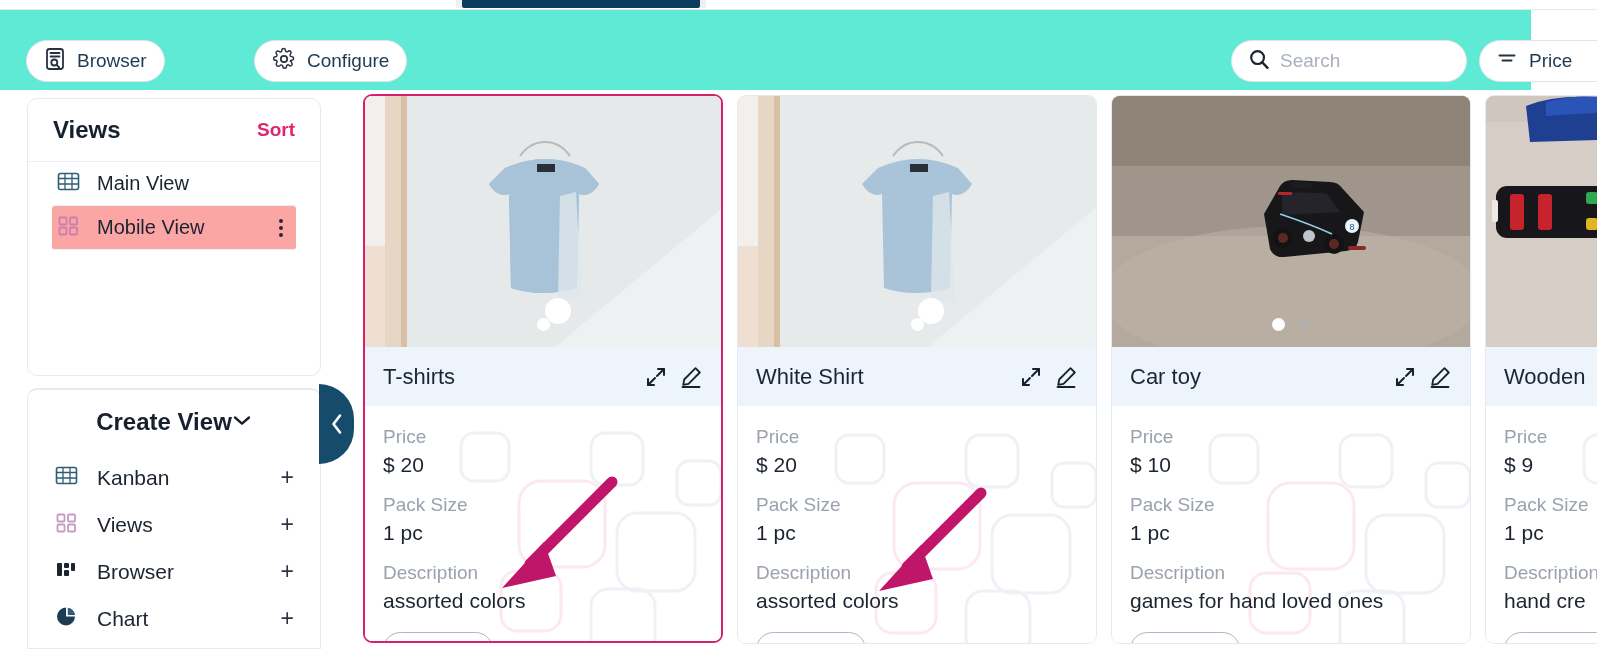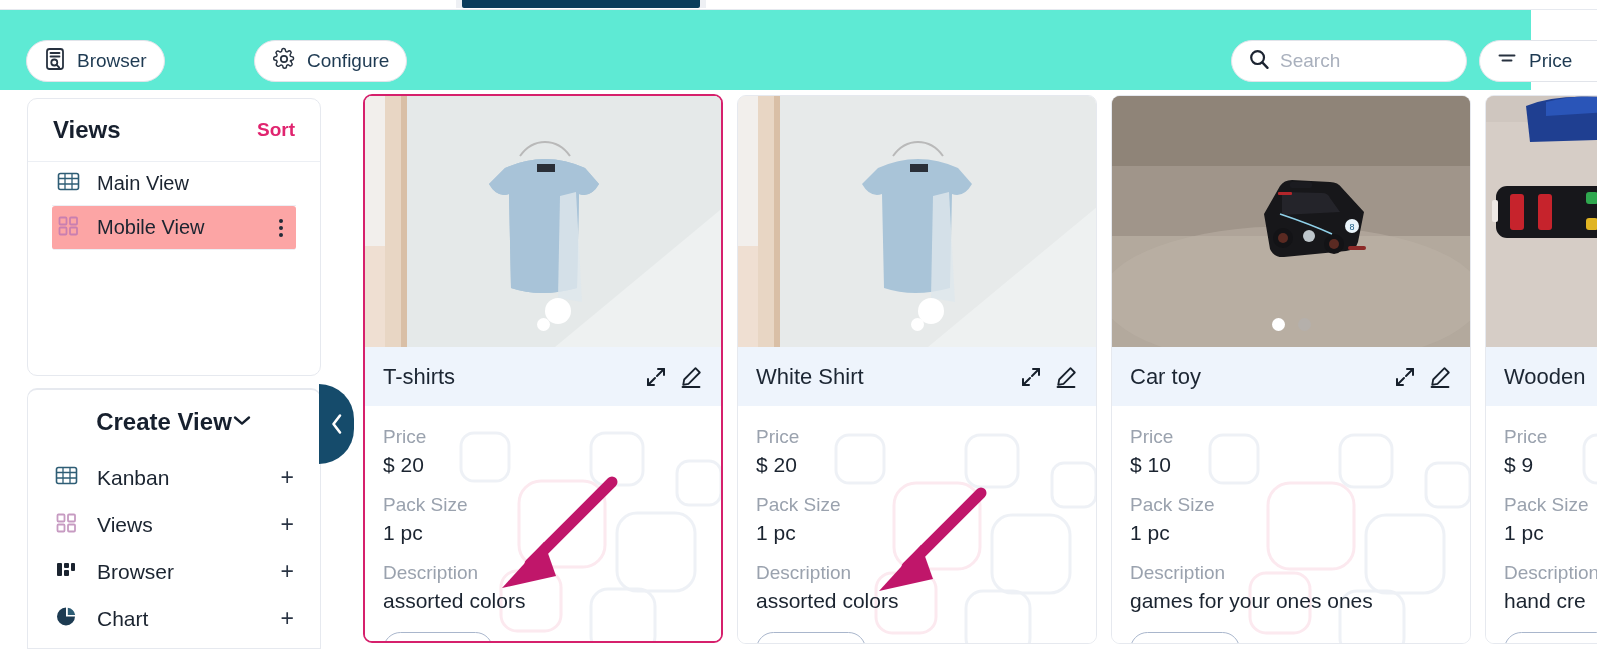--- a/index.html
+++ b/index.html
@@ -524,21 +524,21 @@
         <div class="fld">
           <div class="fld-label">Price</div>
           <div class="fld-value">$ 10</div>
         </div>
         <div class="fld">
           <div class="fld-label">Pack Size</div>
           <div class="fld-value">1 pc</div>
         </div>
         <div class="fld">
           <div class="fld-label">Description</div>
-          <div class="fld-value">games for your ones ones</div>
+          <div class="fld-value">games for hand loved ones</div>
         </div>
         <button class="order-btn">Order</button>
       </div>
     </div>
 
     <div class="card" style="left:1125px;">
       <div class="card-img">
         <div class="photo">
           <svg width="360" height="251" viewBox="0 0 360 251" preserveAspectRatio="none">
             <rect width="360" height="251" fill="#d6cdc6"></rect>

